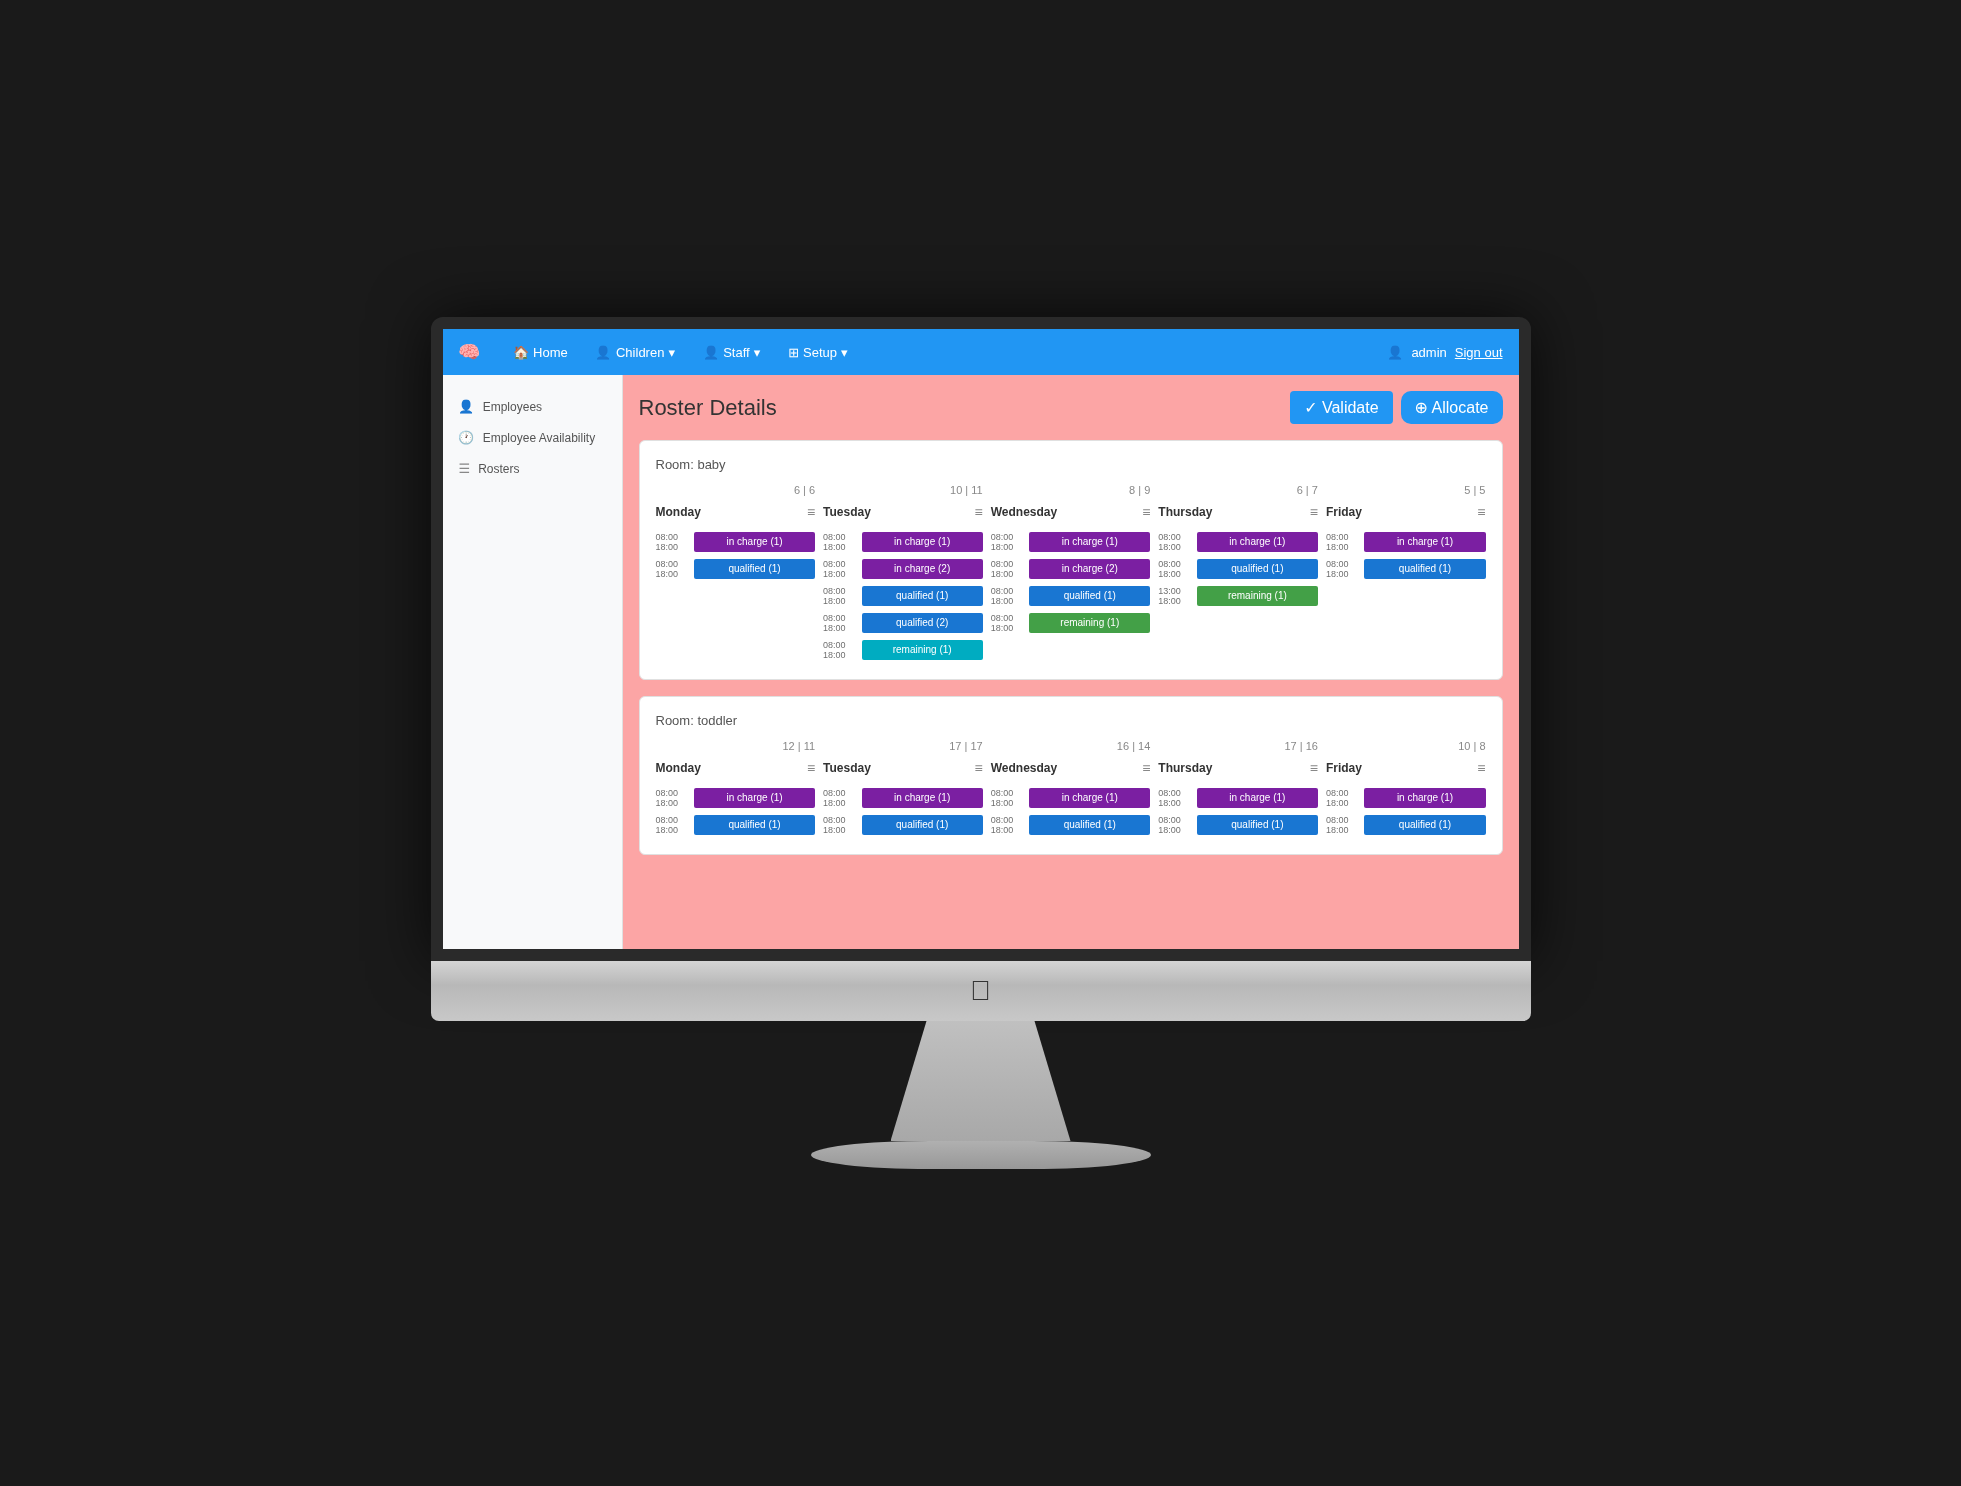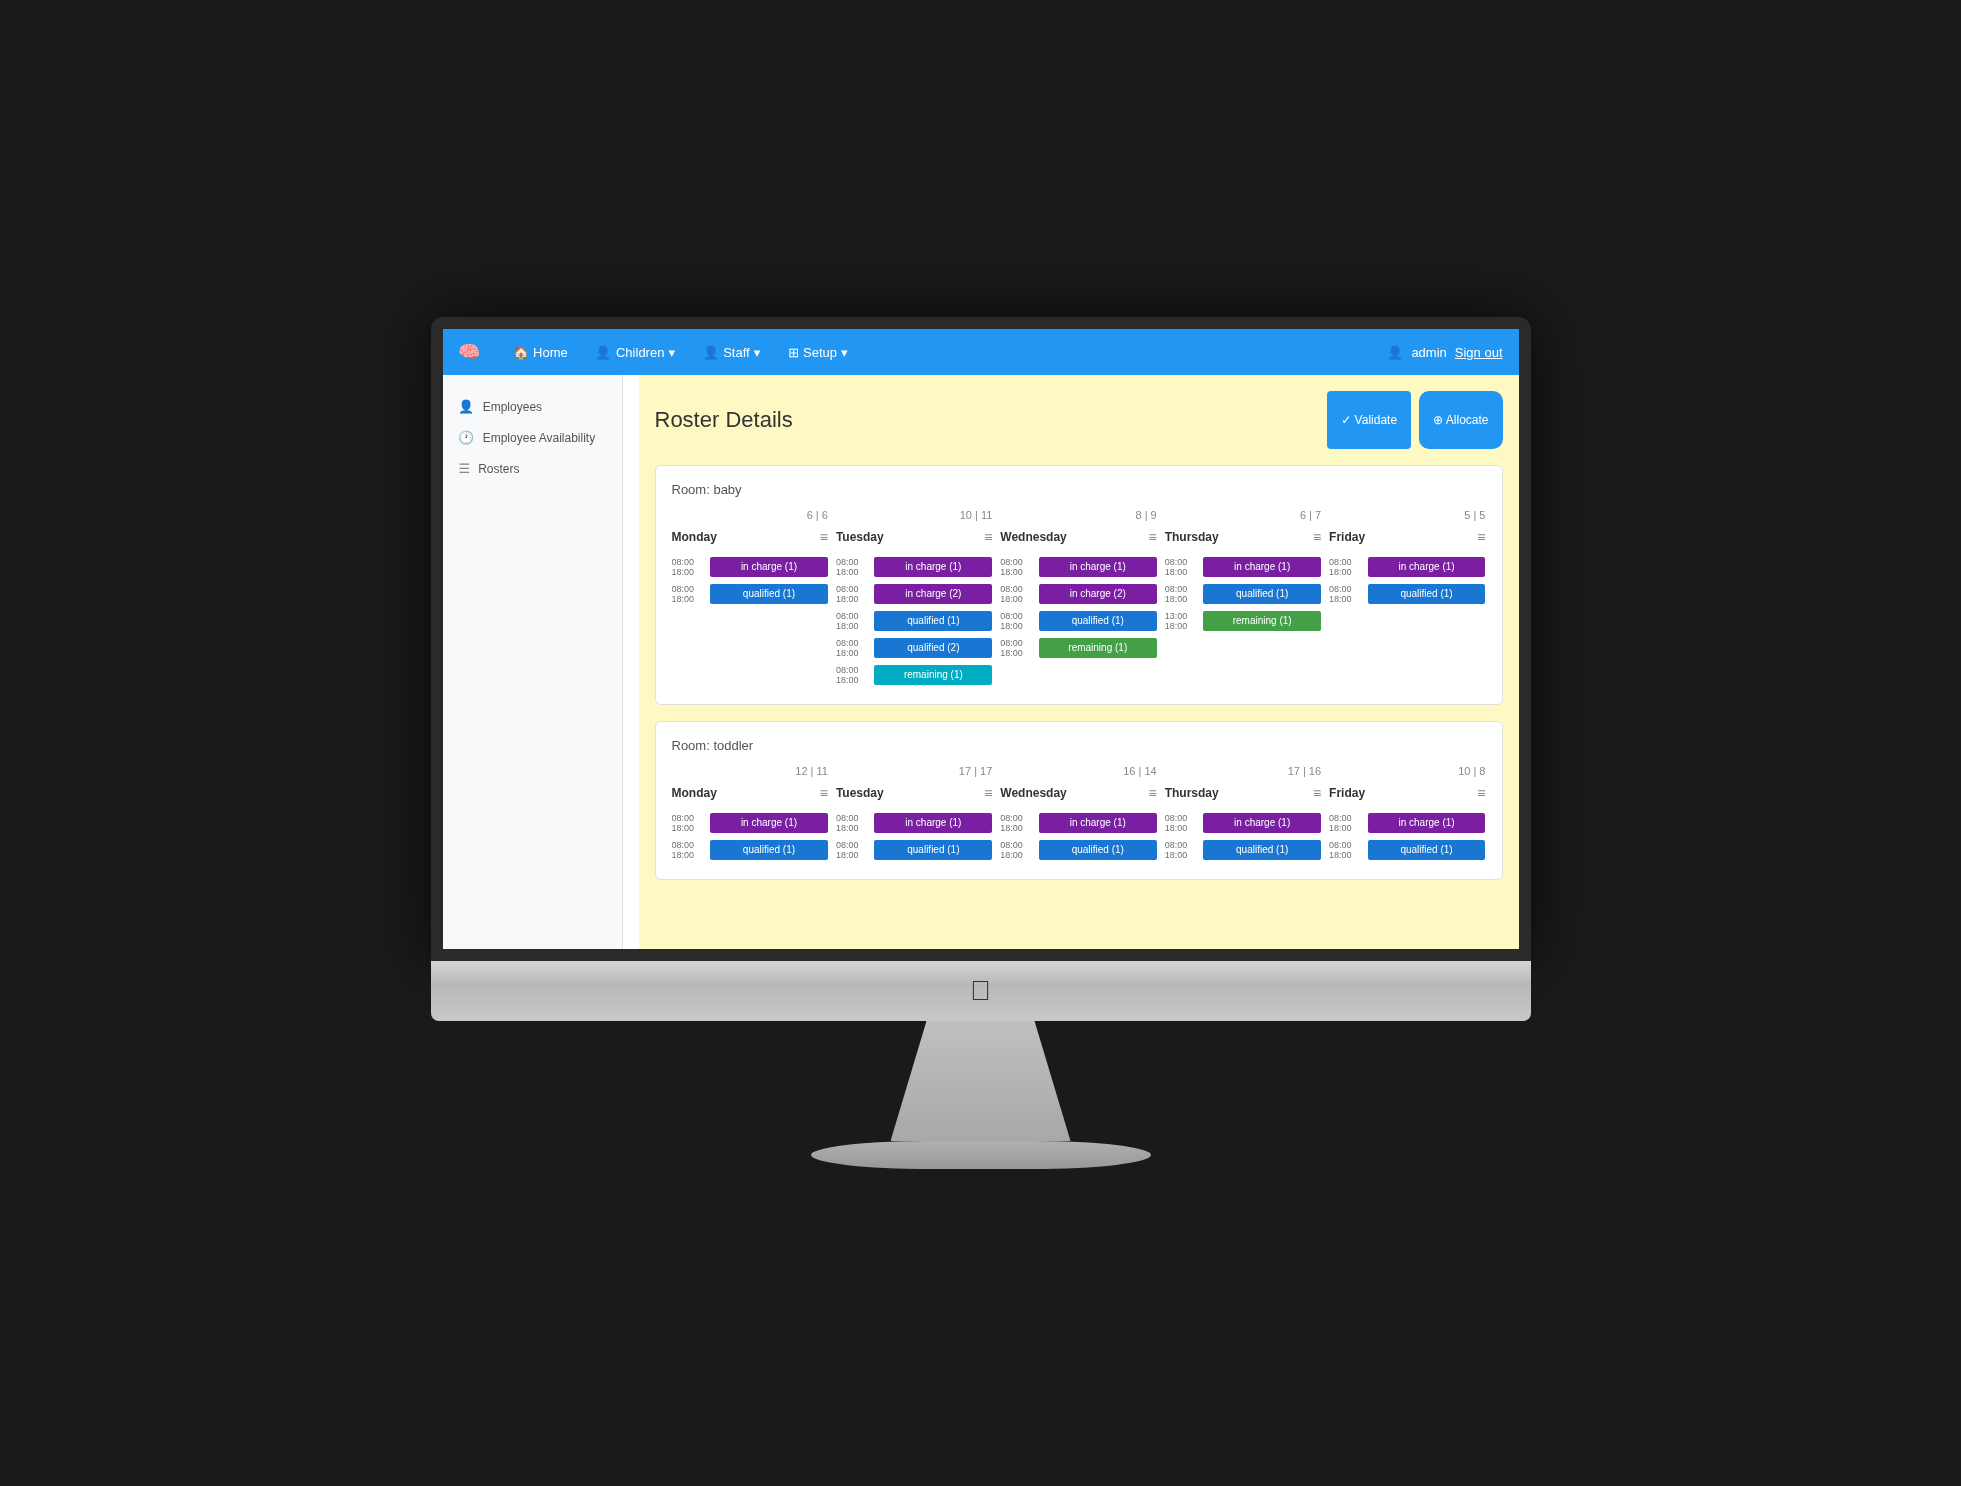--- a/index.html
+++ b/index.html
@@ -136,23 +136,22 @@
     }
 
     .sidebar-icon {
       color: #888;
       font-size: 13px;
     }
 
     .main-content {
       flex: 1;
       overflow-y: auto;
-      background: #fef9c3;
+      background: #fca5a5;
       padding: 16px;
-      margin-left: 16px;
     }
 
     .page-header {
       display: flex;
       justify-content: space-between;
       align-items: center;
       margin-bottom: 16px;
     }
 
     .page-title {
@@ -160,25 +159,25 @@
       font-weight: 500;
       color: #333;
     }
 
     .header-buttons {
       display: flex;
       gap: 8px;
     }
 
     .btn {
-      padding: 22px 14px;
+      padding: 7px 14px;
       border: none;
       border-radius: 4px;
       cursor: pointer;
-      font-size: 12px;
+      font-size: 16px;
       display: flex;
       align-items: center;
       gap: 4px;
     }
 
     .btn-validate {
       background: #2196F3;
       color: white;
     }
 

